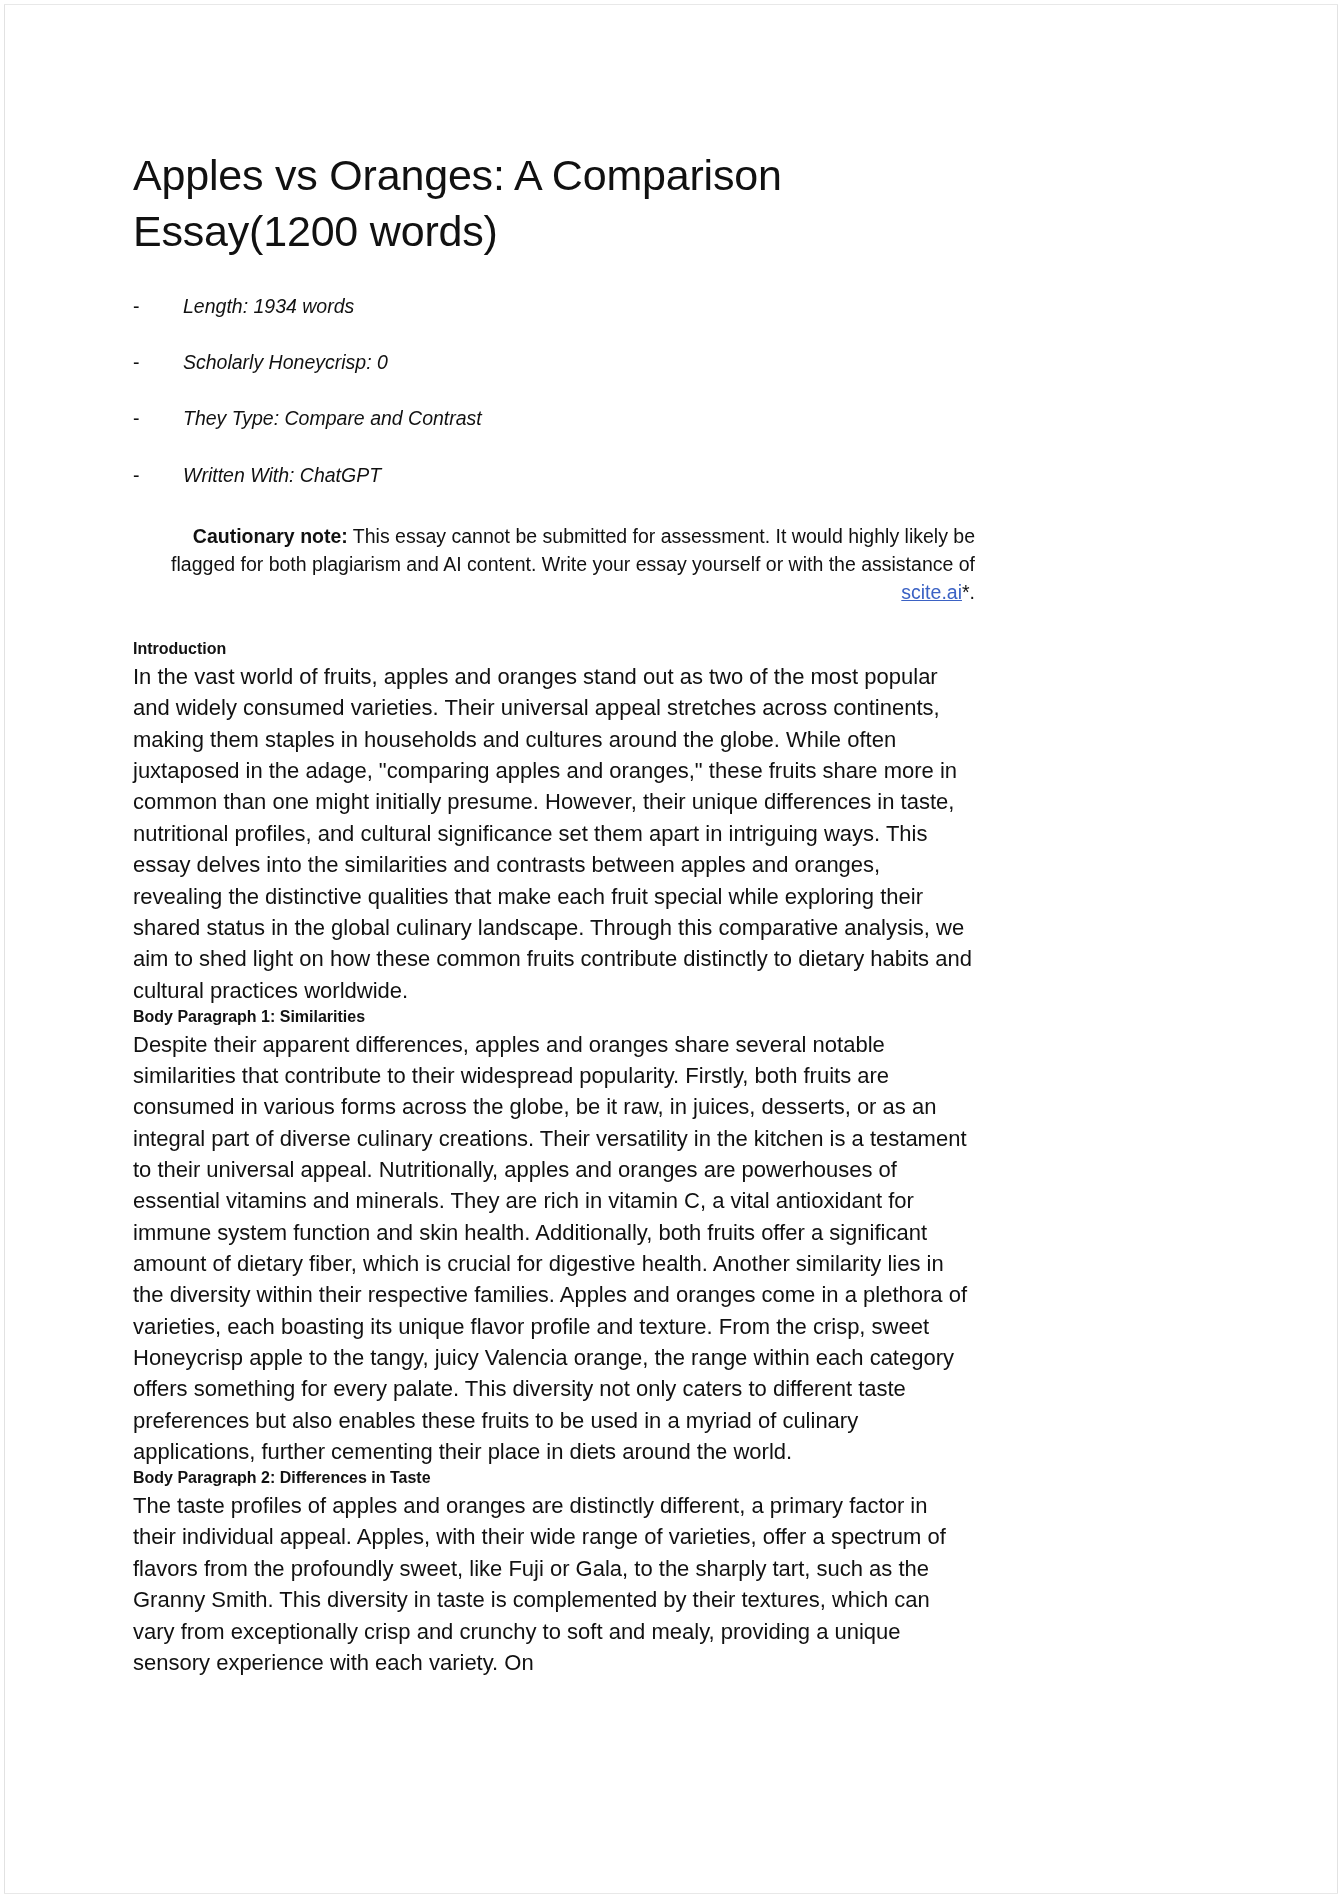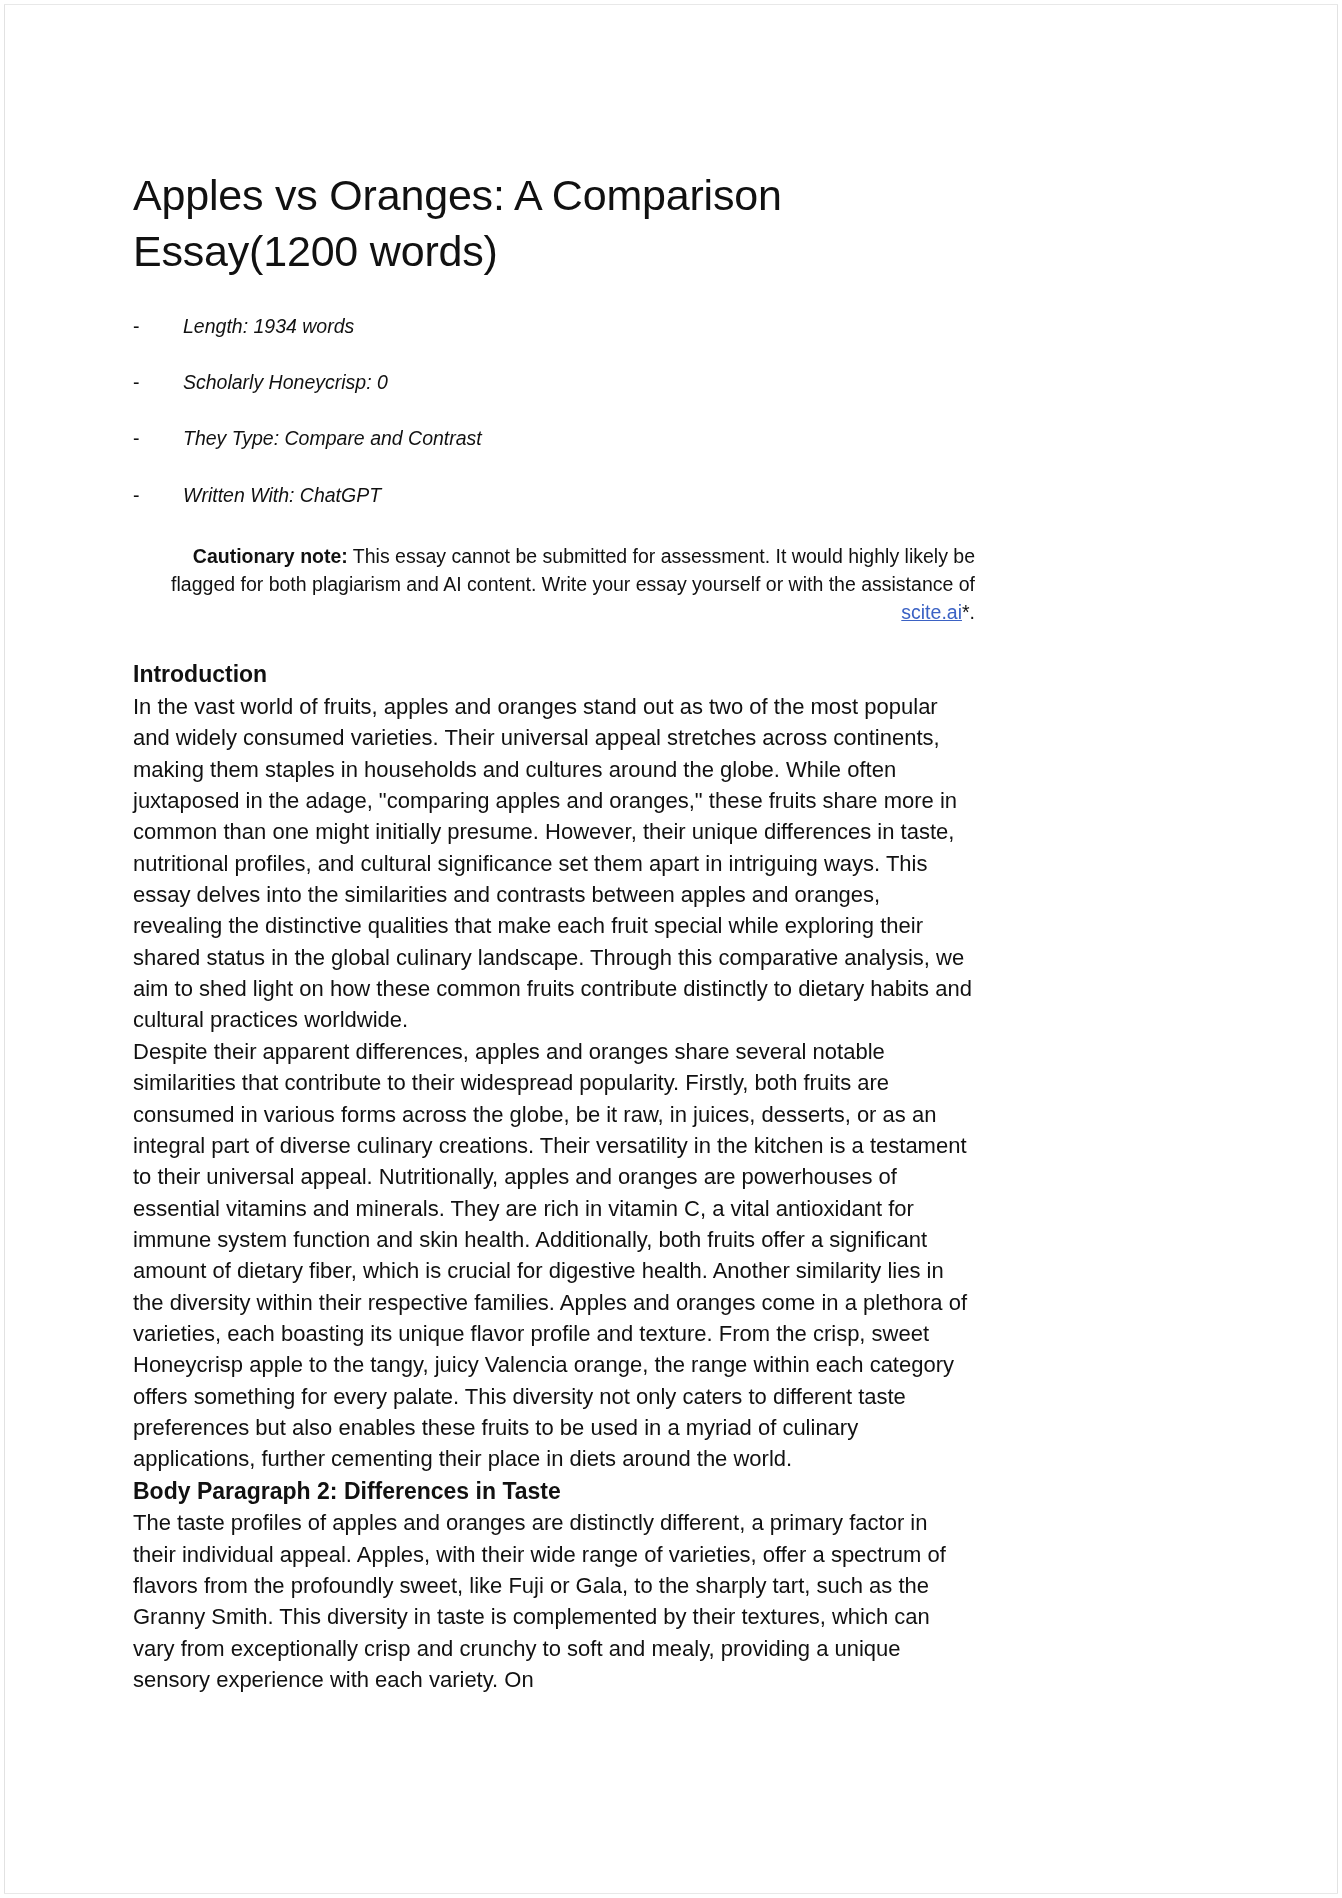--- a/index.html
+++ b/index.html
@@ -46,21 +46,21 @@
     position: absolute;
     left: 4px; bottom: 4px;
     width: 1334px; height: 1px;
     background: #e8e8e8;
   }
 
   
   .doc-body {
     position: absolute;
     left: 133px;
-    top: 168px;
+    top: 148px;
     width: 842px;
   }
 
   h1.doc-title {
     font-size: 43px;
     font-weight: 400;
     line-height: 1.30;
     letter-spacing: -0.2px;
     margin: 0 0 34px 0;
     color: #111111;
@@ -104,21 +104,21 @@
     text-align: right;
   }
   .bold-lead { font-weight: 700; }
 
   a.inline-link {
     color: #3b62c4;
     text-decoration: underline;
   }
 
   h2.section-heading {
-    font-size: 23px;
+    font-size: 16px;
     font-weight: 700;
     line-height: 1.42;
     margin: 0;
     color: #111111;
   }
 
   p.body-para {
     font-size: 22px;
     line-height: 1.425;
     margin: 0;
@@ -160,19 +160,20 @@
       <li>
         <span class="dash-marker">-</span><span class="meta-label">Written With:</span><span class="meta-value"> <span>ChatGPT</span></span>
       </li>
     </ul>
 
     <p class="note-para"><span class="bold-lead">Cautionary note:</span><span> This essay cannot be submitted for assessment. It would highly likely be flagged for both plagiarism and AI content. Write your essay yourself or with the assistance of </span><a class="inline-link" href="#">scite.ai</a><span>*.</span></p>
 
     <h2 class="section-heading">Introduction</h2>
     <p class="body-para">In the vast world of fruits, apples and oranges stand out as two of the most popular and widely consumed varieties. Their universal appeal stretches across continents, making them staples in households and cultures around the globe. While often juxtaposed in the adage, "comparing apples and oranges," these fruits share more in common than one might initially presume. However, their unique differences in taste, nutritional profiles, and cultural significance set them apart in intriguing ways. This essay delves into the similarities and contrasts between apples and oranges, revealing the distinctive qualities that make each fruit special while exploring their shared status in the global culinary landscape. Through this comparative analysis, we aim to shed light on how these common fruits contribute distinctly to dietary habits and cultural practices worldwide.</p>
 
+    <h2 class="section-heading">Body Paragraph 1: Similarities</h2>
     <p class="body-para"><span>Despite their apparent differences, apples and oranges share several notable similarities that contribute to their widespread popularity. Firstly, both fruits are consumed in various forms across the globe, be it raw, in juices, desserts, or as an integral part of diverse culinary creations. Their versatility in the kitchen is a testament to their universal appeal. Nutritionally, apples and oranges are powerhouses of essential vitamins and minerals. They are rich in vitamin C, a vital antioxidant for immune system function and skin health. Additionally, both fruits offer a significant amount of dietary </span><span class="misspell">fiber</span><span>, which is crucial for digestive health. Another similarity lies in the diversity within their respective families. Apples and oranges come in a plethora of varieties, each boasting its unique </span><span class="misspell">flavor</span><span> profile and texture. From the crisp, sweet Honeycrisp apple to the tangy, juicy Valencia orange, the range within each category offers something for every palate. This diversity not only caters to different taste preferences but also enables these fruits to be used in a myriad of culinary applications, further cementing their place in diets around the world.</span></p>
 
     <h2 class="section-heading">Body Paragraph 2: Differences in Taste</h2>
     <p class="body-para"><span>The taste profiles of apples and oranges are distinctly different, a primary factor in their individual appeal. Apples, with their wide range of varieties, offer a spectrum of </span><span class="misspell">flavors</span><span> from the profoundly sweet, like Fuji or Gala, to the sharply tart, such as the Granny Smith. This diversity in taste is complemented by their textures, which can vary from exceptionally crisp and crunchy to soft and mealy, providing a unique sensory experience with each variety. On</span></p>
 
   </div>
 </div>
 
 </body></html>

